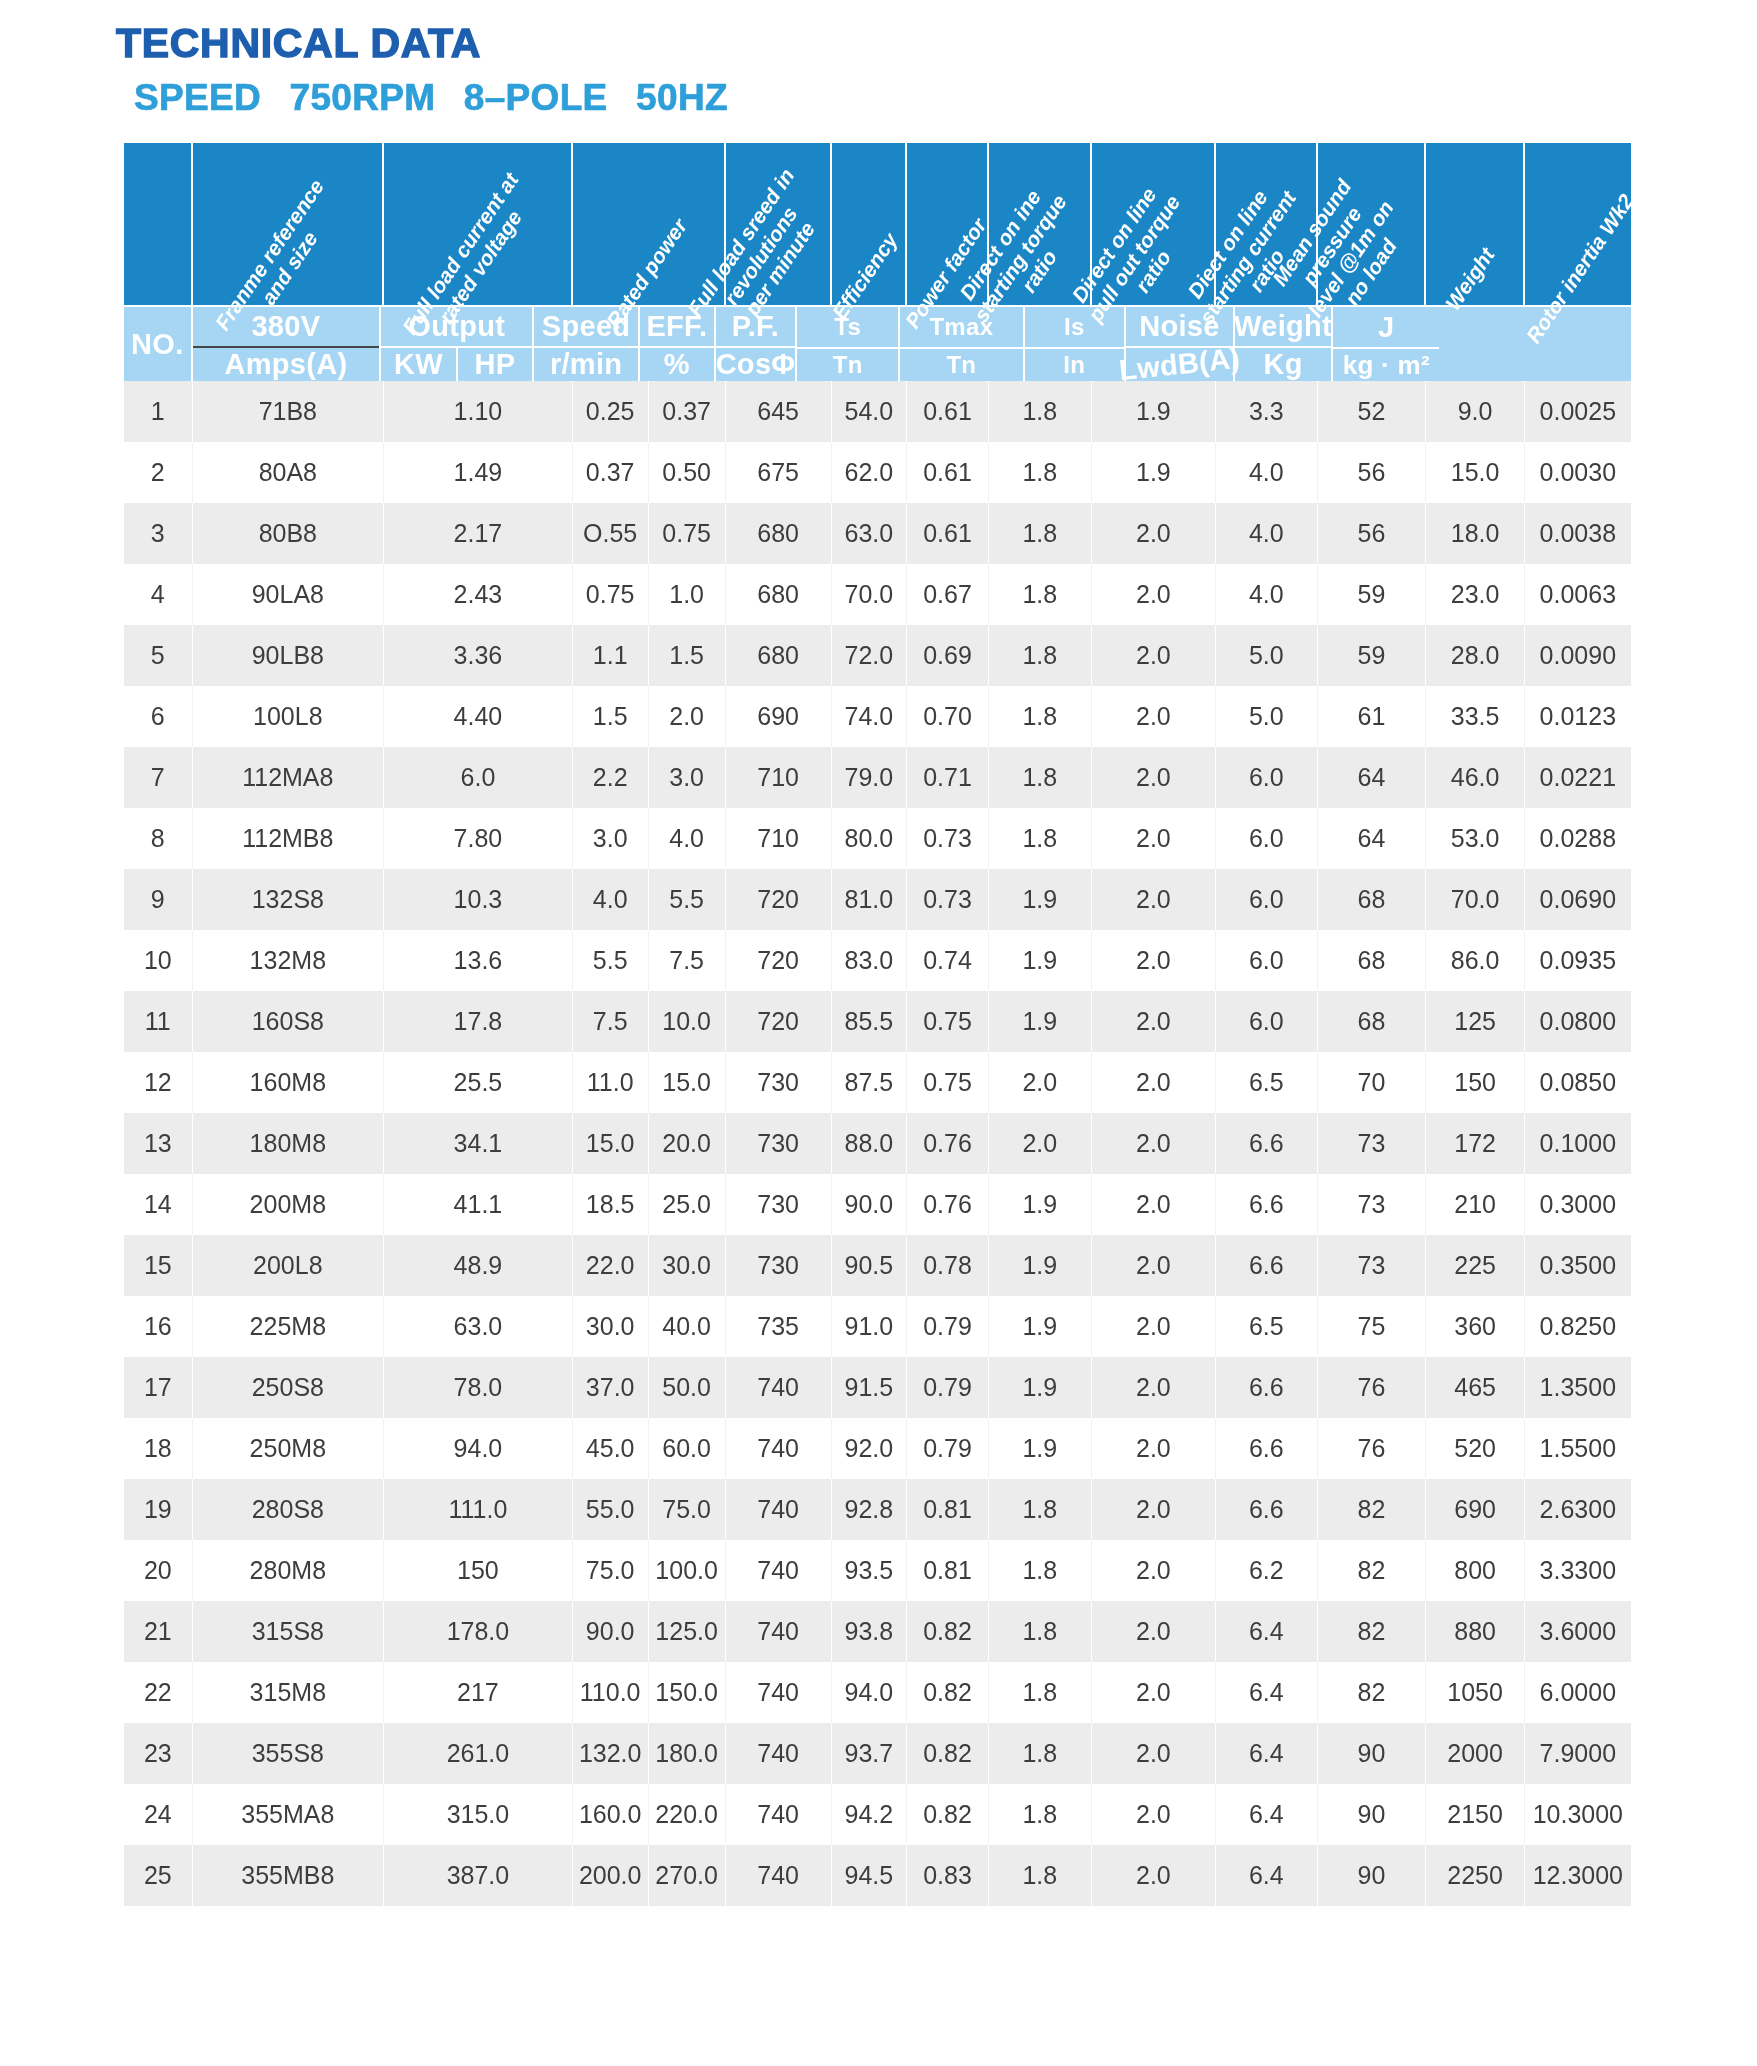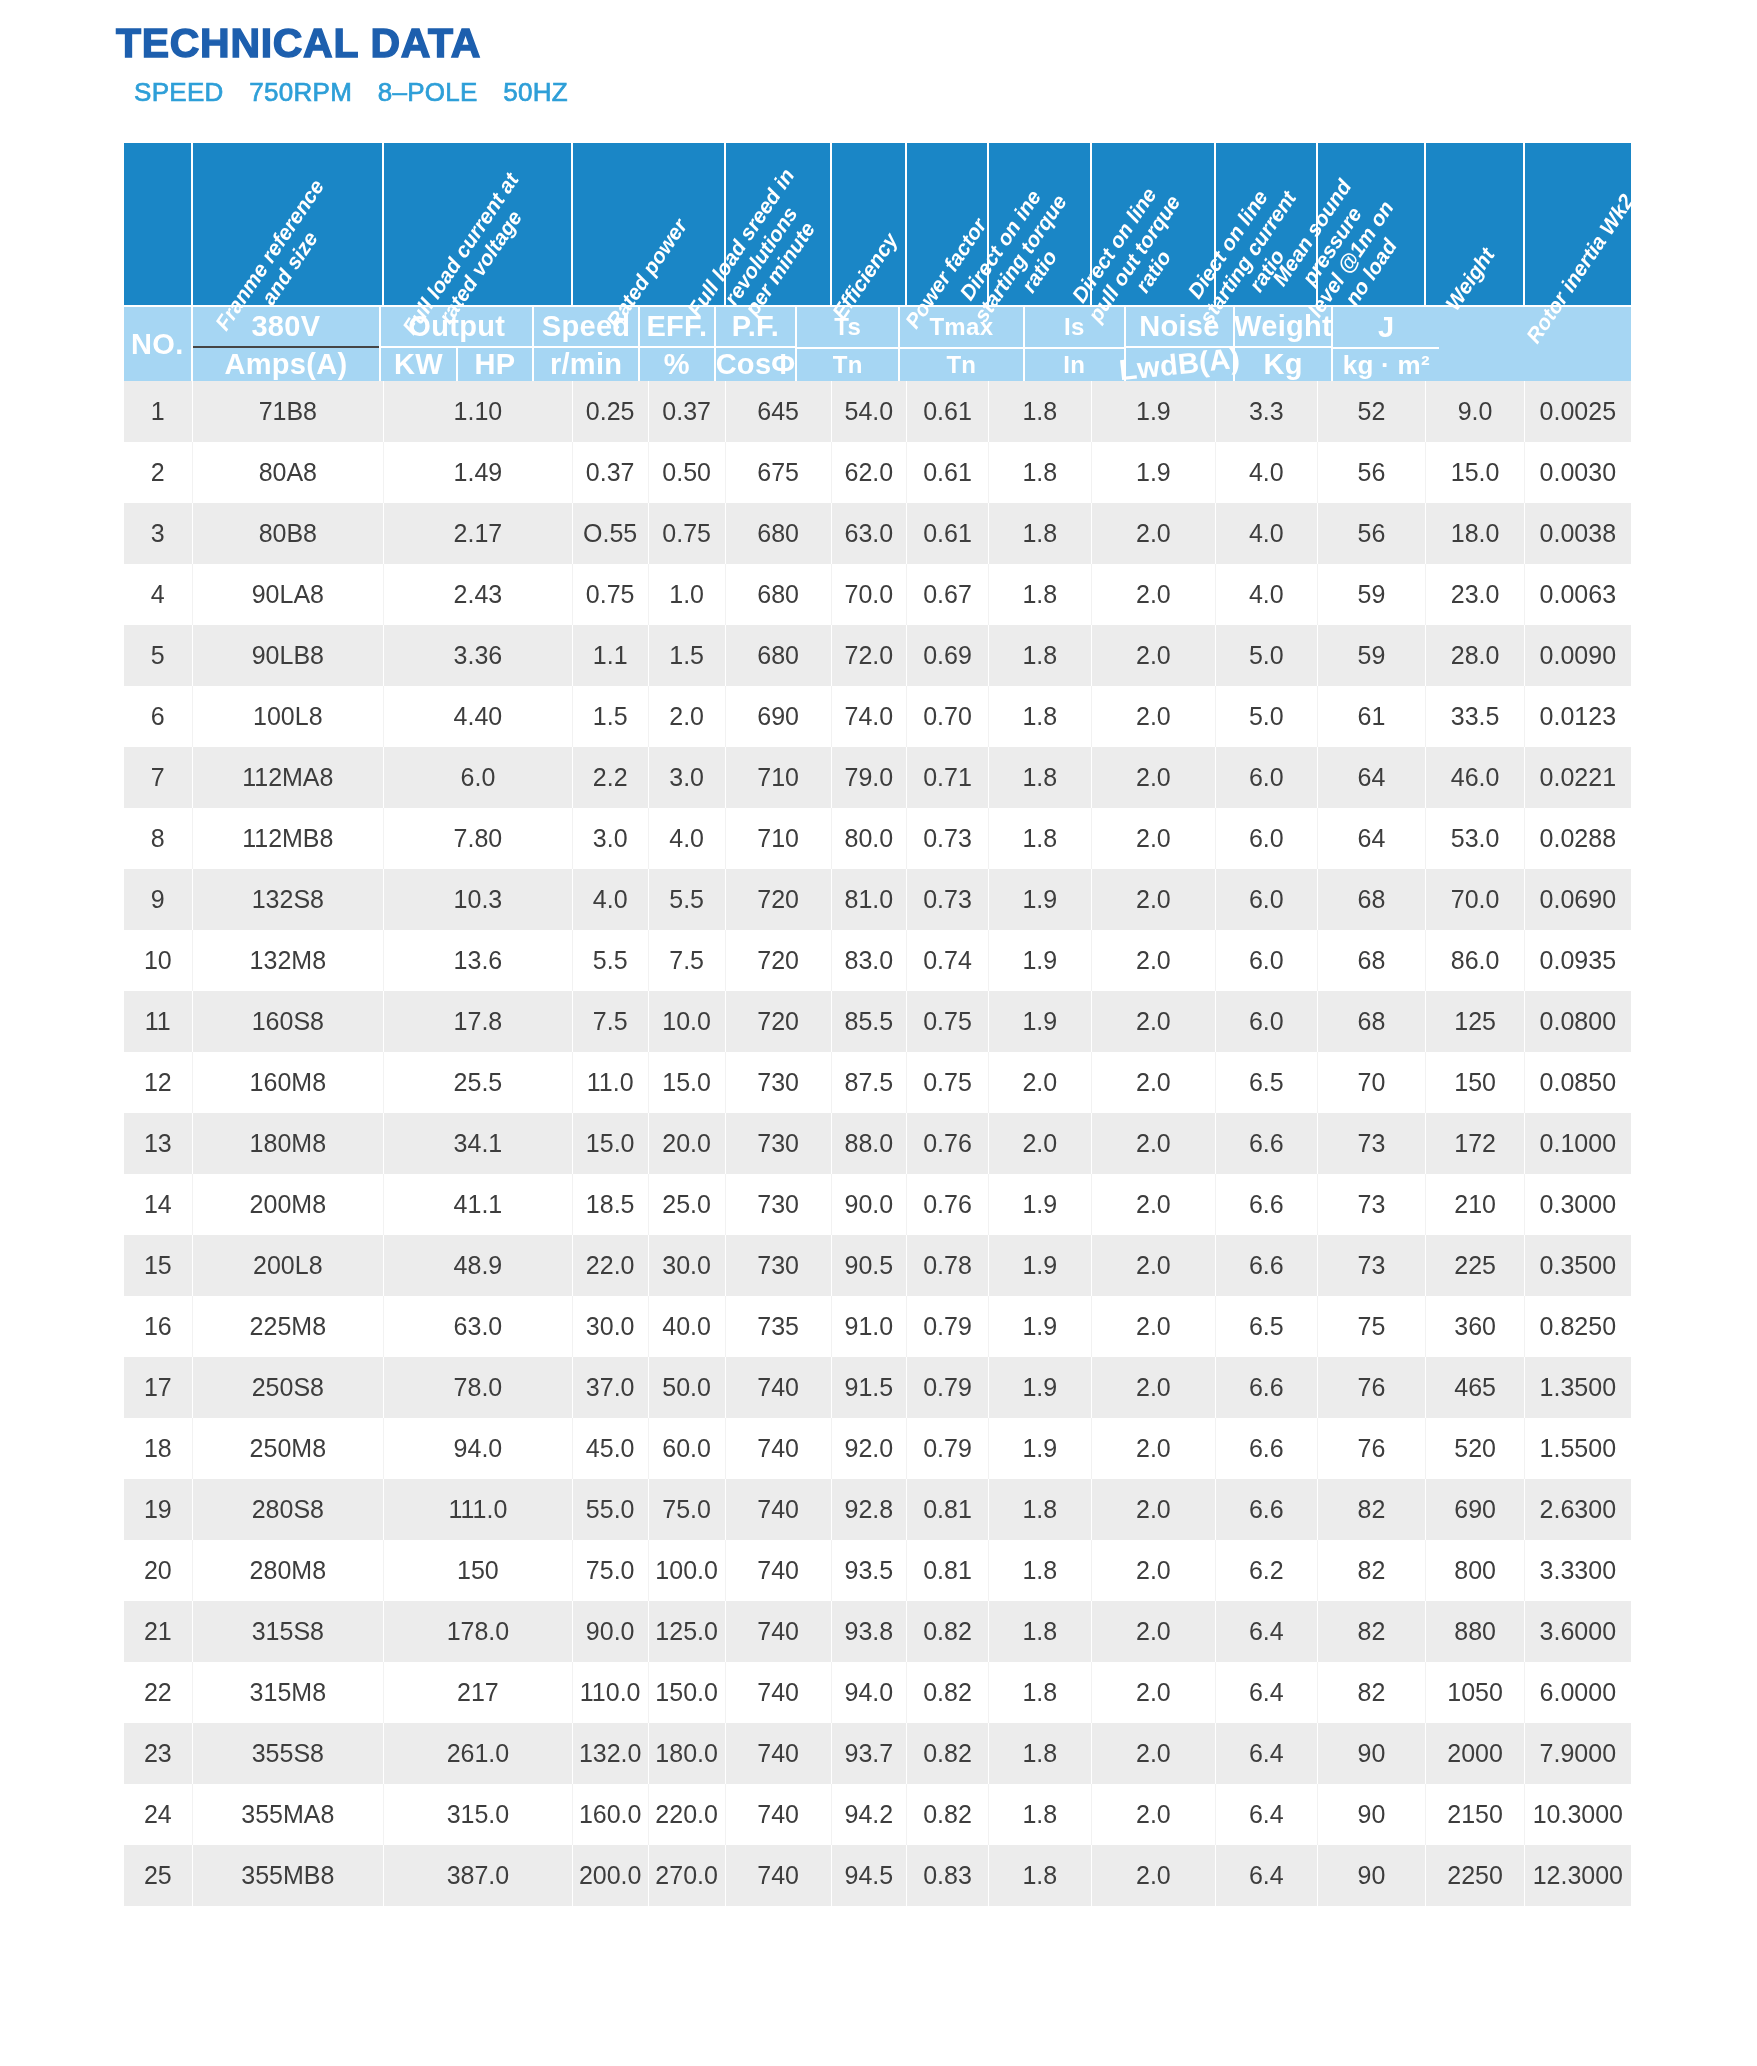--- a/index.html
+++ b/index.html
@@ -10,21 +10,21 @@
     position:relative;
     -webkit-font-smoothing:antialiased;
   }
   .page-title{
     position:absolute;left:116px;top:19.6px;
     font-size:41px;font-weight:bold;letter-spacing:0.7px;
     color:#1d5fae;-webkit-text-stroke:1.4px #1d5fae;
   }
   .page-subtitle{
     position:absolute;left:134px;top:77px;
-    font-size:26px;font-weight:normal;word-spacing:18px;letter-spacing:0.3px;
+    font-size:37px;font-weight:bold;word-spacing:18px;letter-spacing:0.3px;
     color:#2e9fd8;-webkit-text-stroke:0.7px #2e9fd8;
   }
   .datatable{
     position:absolute;left:124px;top:143px;width:1507px;
   }
   
   .c-no{width:4.55%;}
   .c-type{width:12.71%;}
   .c-amps{width:12.52%;}
   .c-kw{width:5.03%;}

